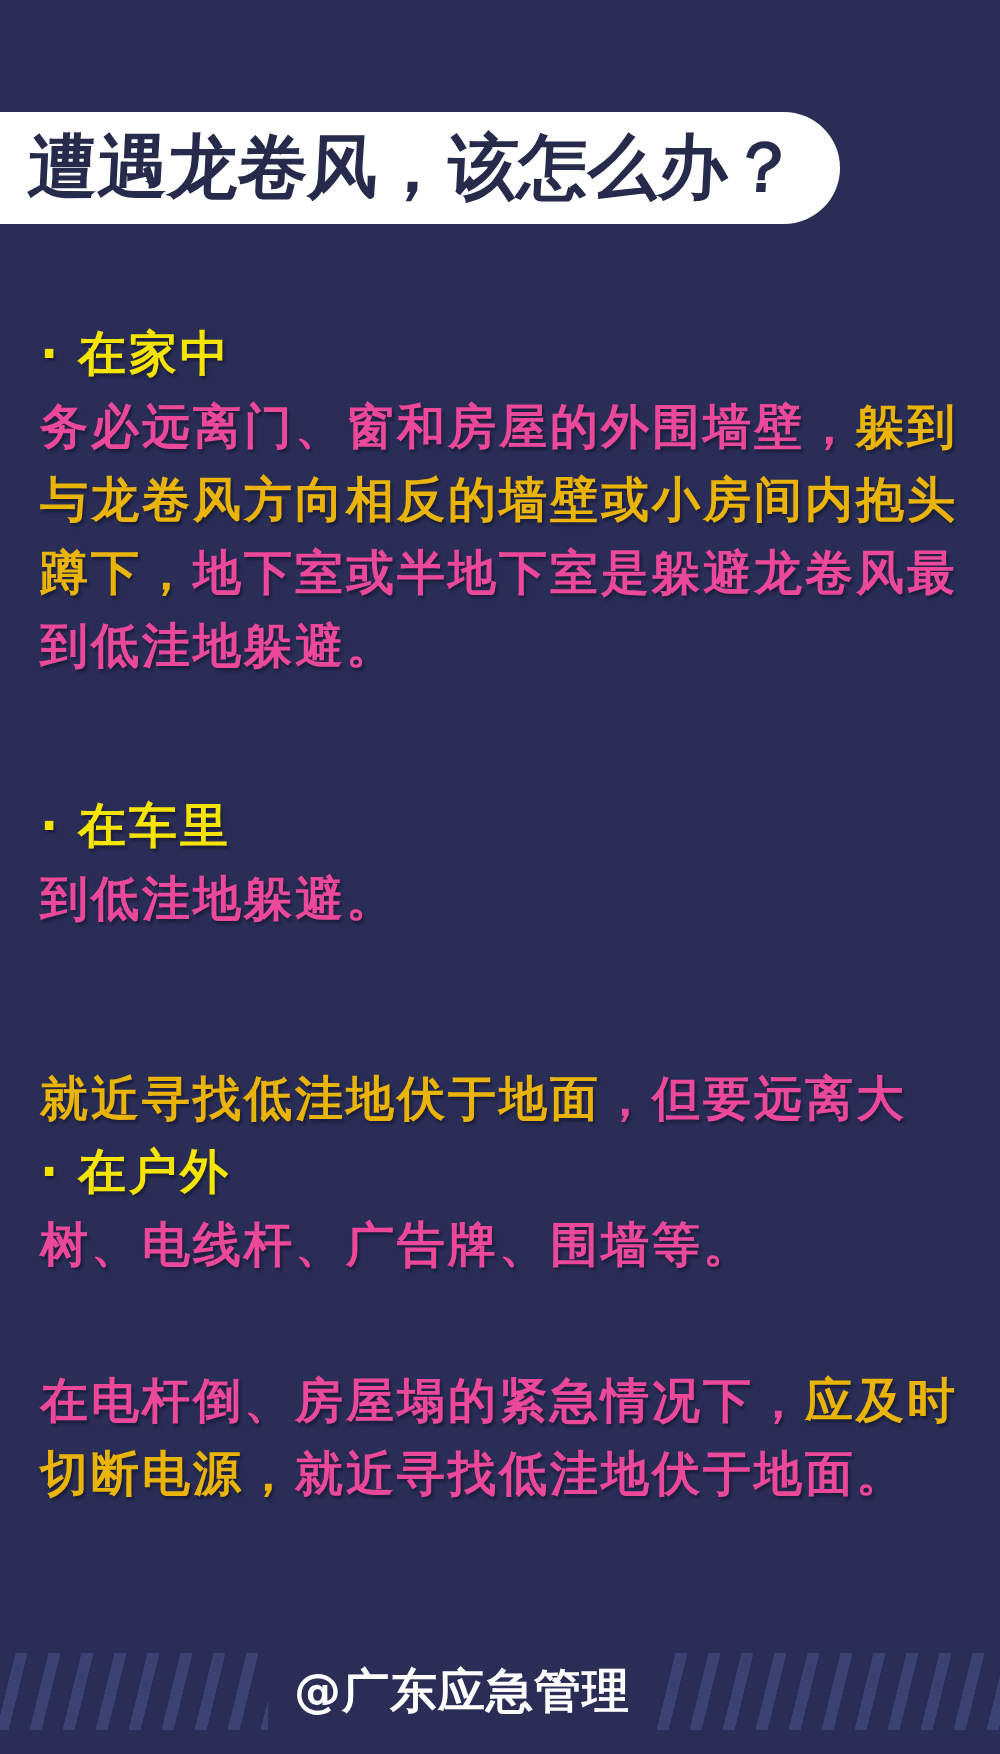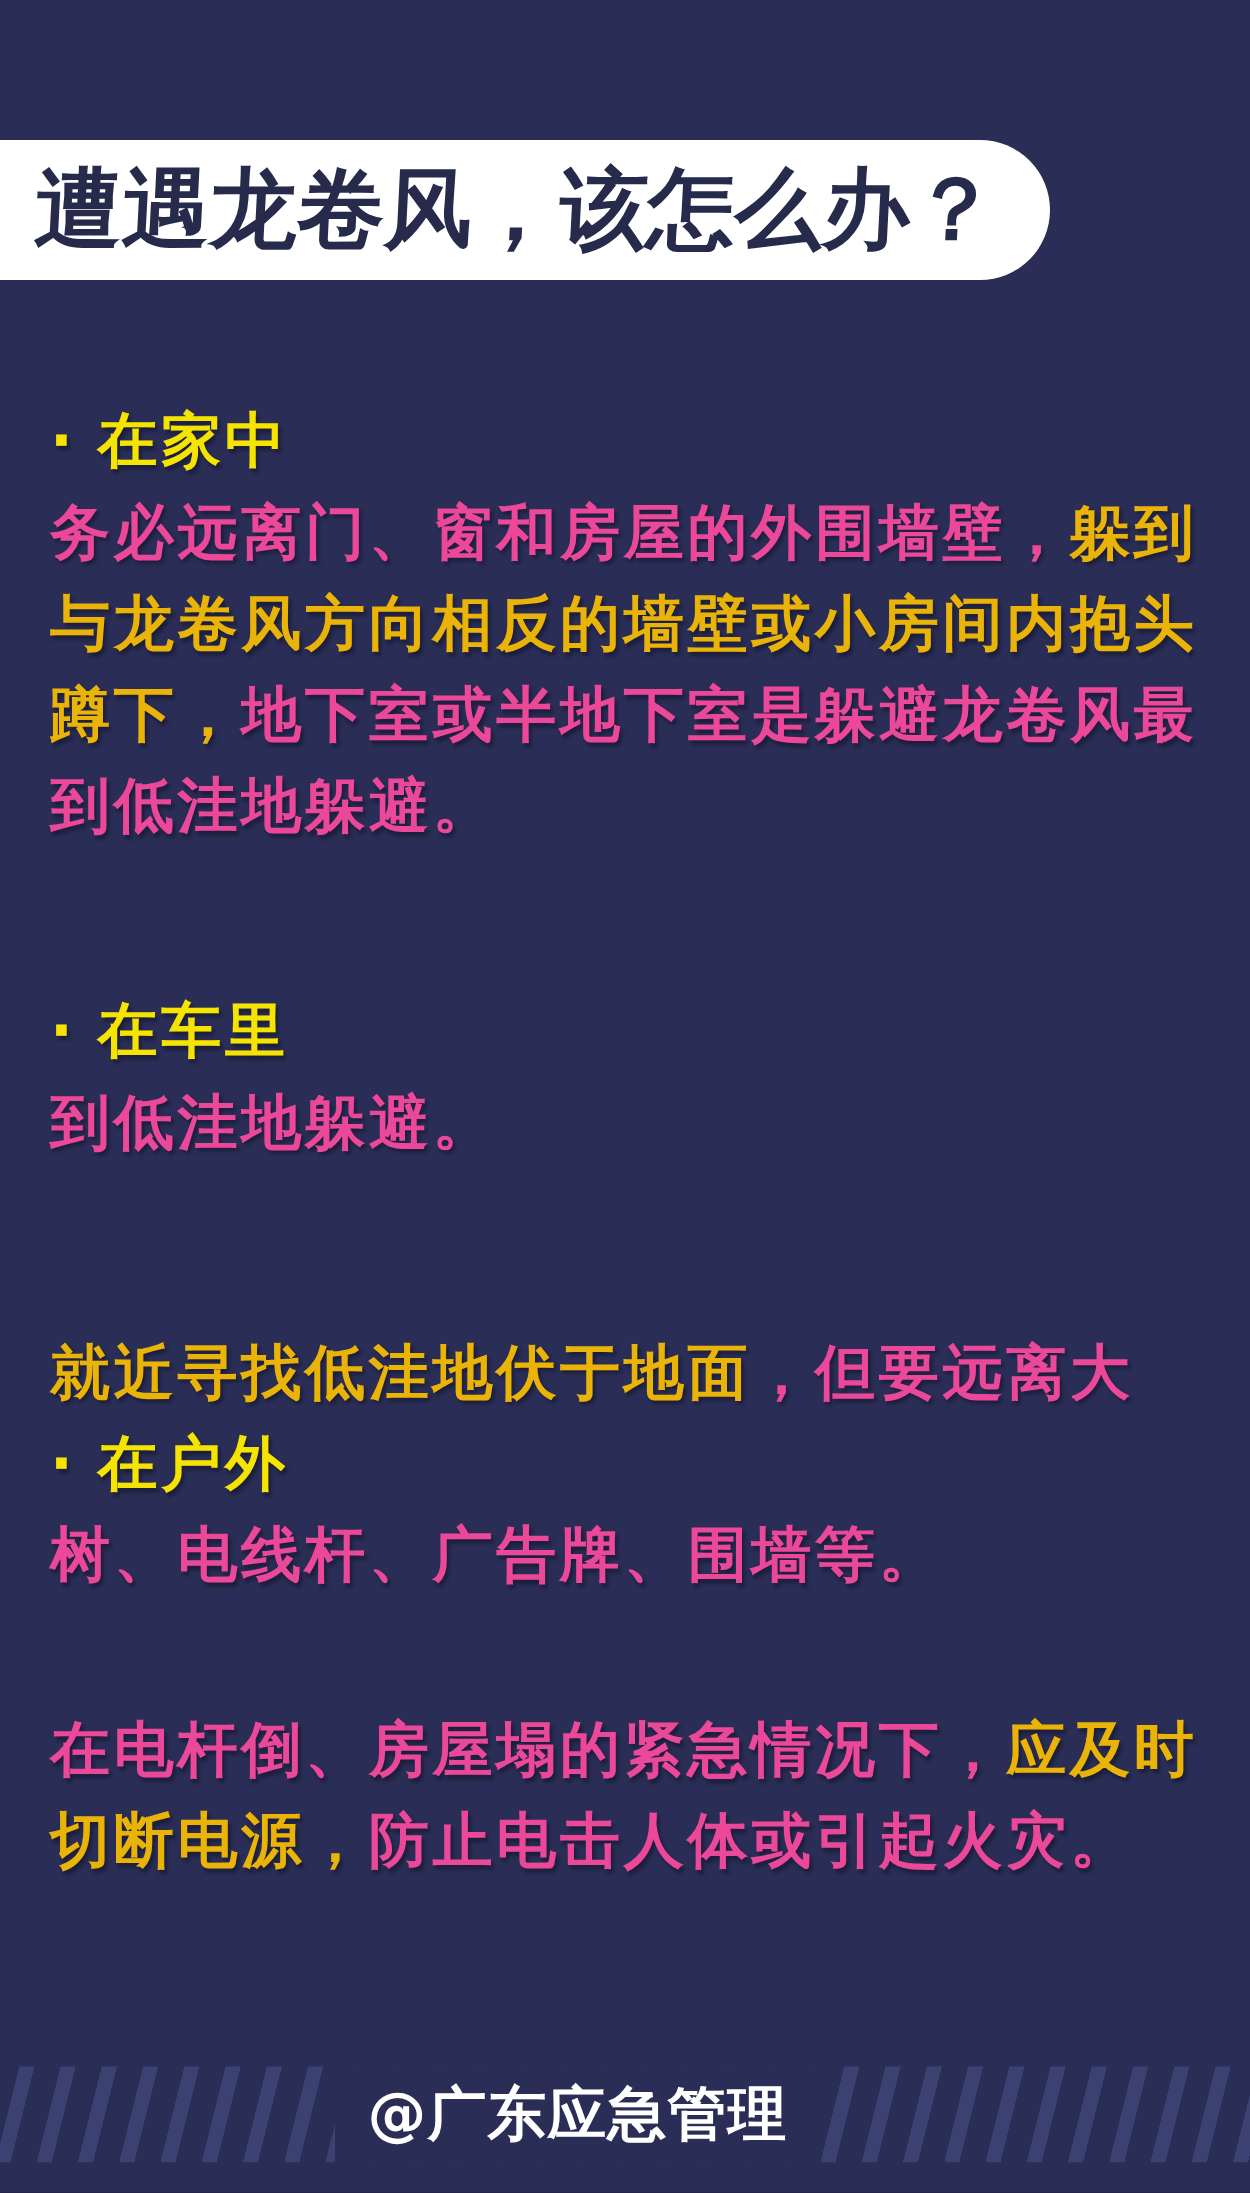--- a/index.html
+++ b/index.html
@@ -94,21 +94,21 @@
   </section>
 
   <section class="block" style="top:1062px">
     <div class="row"><span class="y">就近寻找低洼地伏于地面</span><span class="w">，但要远离大</span></div>
     <div class="row header"><span class="bullet">·</span><span class="htxt">在户外</span></div>
     <div class="row"><span class="w">树、电线杆、广告牌、围墙等。</span></div>
   </section>
 
   <section class="block" style="top:1364px">
     <div class="row"><span class="w">在电杆倒、房屋塌的紧急情况下，</span><span class="y">应及时</span></div>
-    <div class="row"><span class="y">切断电源，</span><span class="w">防止电击人体或引起火灾。</span></div>
+    <div class="row"><span class="y">切断电源，</span><span class="w">就近寻找低洼地伏于地面。</span></div>
   </section>
 
   <div class="stripe-band">
     <div class="stripes"></div>
   </div>
   <div class="footer-label">
     <div class="footer-text">@广东应急管理</div>
   </div>
 
 </div>

